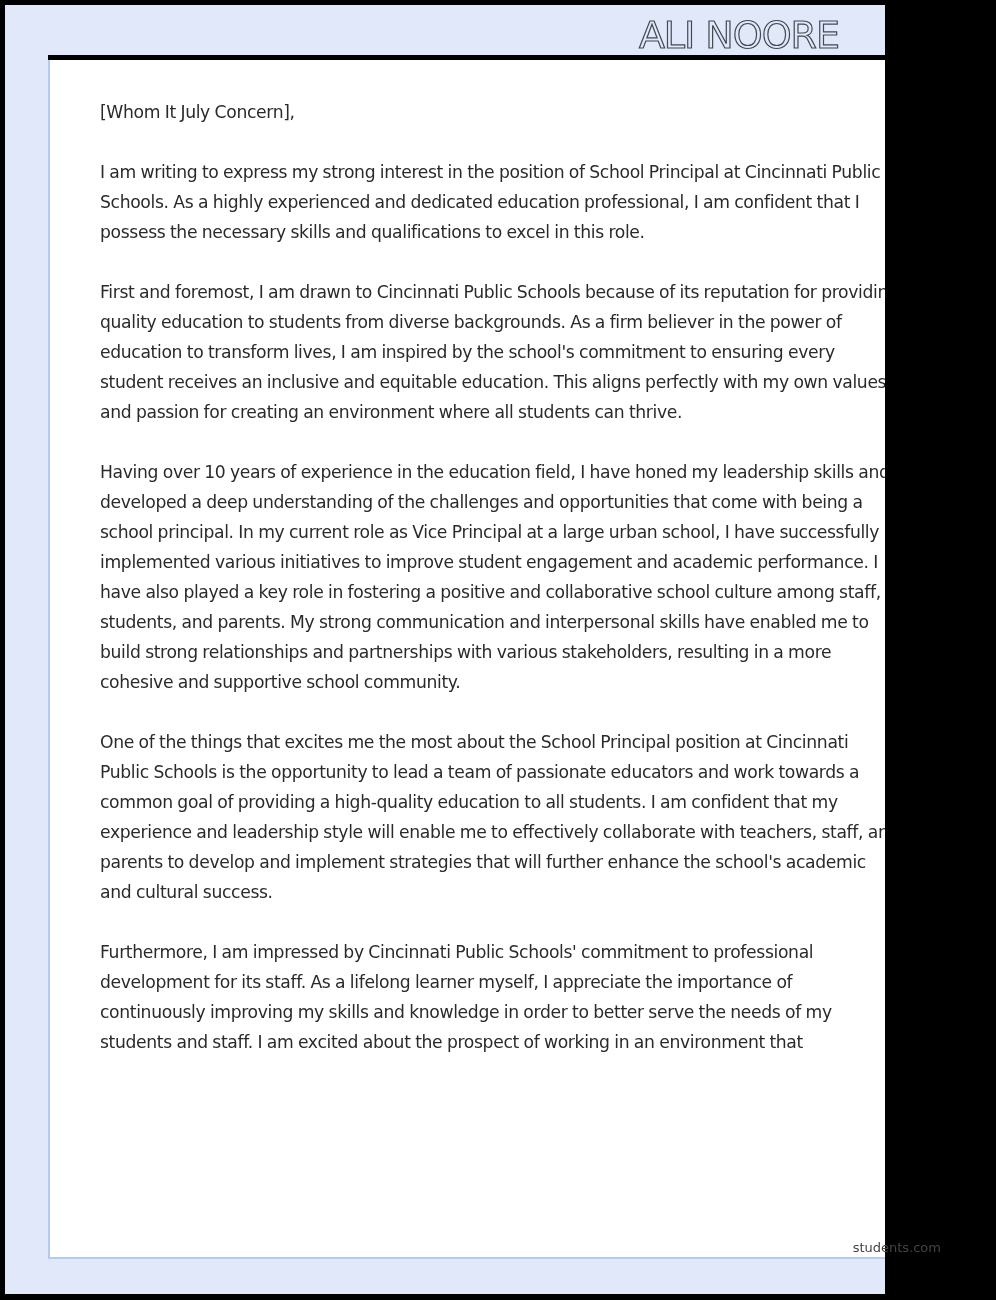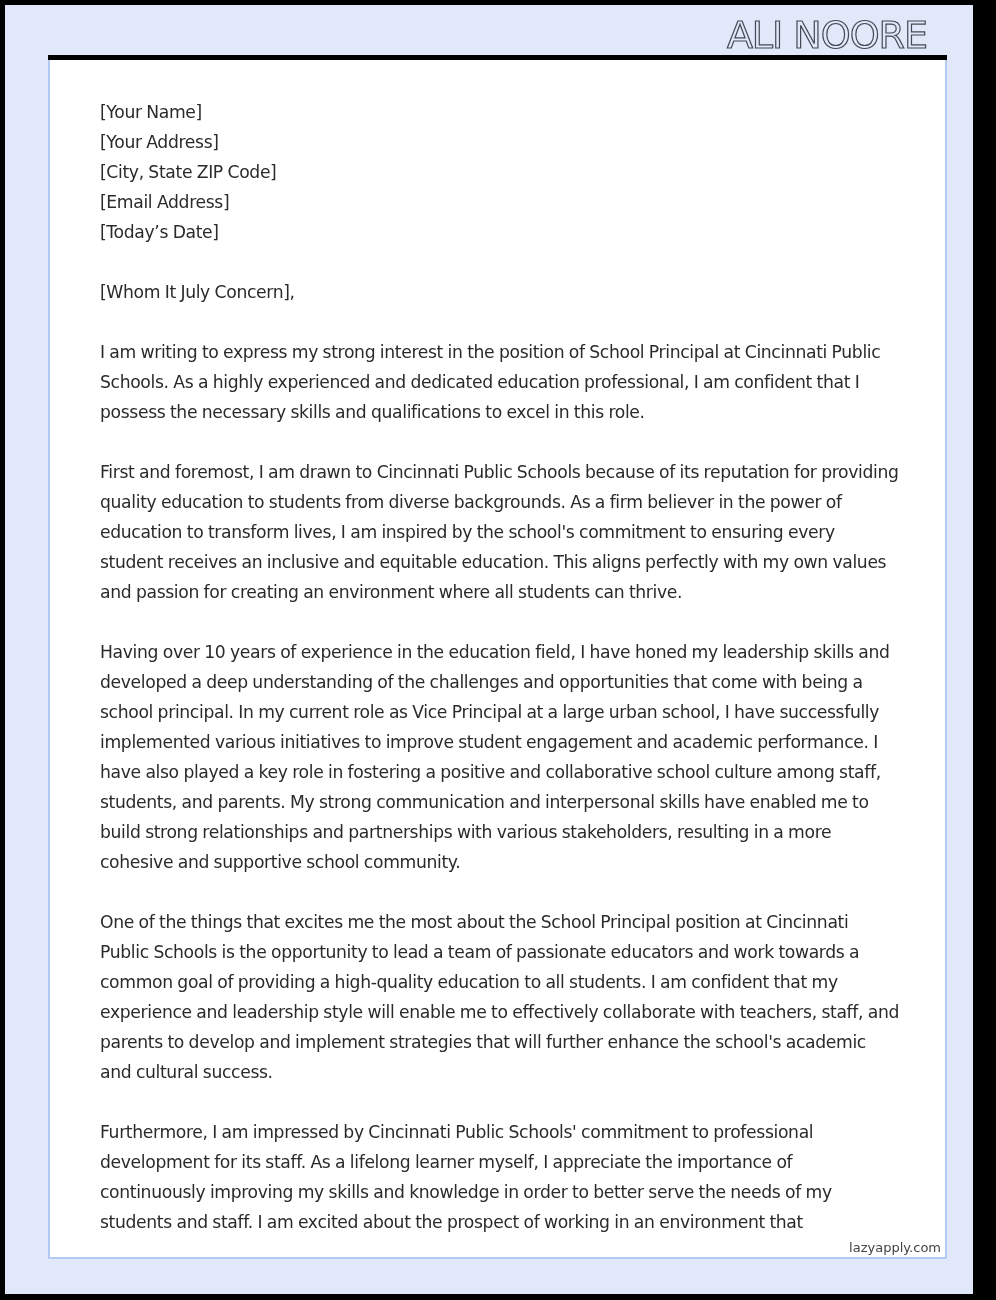--- a/index.html
+++ b/index.html
@@ -11,21 +11,21 @@
       height: 1300px;
       position: relative;
       overflow: hidden;
       background: #000000;
       font-family: "DejaVu Sans", sans-serif;
     }
     .canvas {
       position: absolute;
       left: 5px;
       top: 5px;
-      width: 968px;
+      width: 880px;
       height: 1289px;
       background: #e0e8fa;
       overflow: hidden;
     }
     .name-title {
       position: absolute;
       right: 46px;
       top: 11px;
       font-family: "DejaVu Sans", sans-serif;
       font-size: 38px;
@@ -89,29 +89,22 @@
 </head>
 <body>
 
 <div class="canvas">
   <h1 class="name-title">ALI NOORE</h1>
 
   <div class="page-topbar"></div>
   <div class="page"></div>
 
   <div class="letter">
-    <p>
-      <span class="sender-line">[Your Name]</span>
-      <span class="sender-line">[Your Address]</span>
-      <span class="sender-line">[City, State ZIP Code]</span>
-      <span class="sender-line">[Email Address]</span>
-      <span class="sender-line">[Today’s Date]</span>
-    </p>
     <p>[Whom It July Concern],</p>
     <p>I am writing to express my strong interest in the position of School Principal at Cincinnati Public Schools. As a highly experienced and dedicated education professional, I am confident that I possess the necessary skills and qualifications to excel in this role.</p>
     <p>First and foremost, I am drawn to Cincinnati Public Schools because of its reputation for providing quality education to students from diverse backgrounds. As a firm believer in the power of education to transform lives, I am inspired by the school's commitment to ensuring every student receives an inclusive and equitable education. This aligns perfectly with my own values and passion for creating an environment where all students can thrive.</p>
     <p>Having over 10 years of experience in the education field, I have honed my leadership skills and developed a deep understanding of the challenges and opportunities that come with being a school principal. In my current role as Vice Principal at a large urban school, I have successfully implemented various initiatives to improve student engagement and academic performance. I have also played a key role in fostering a positive and collaborative school culture among staff, students, and parents. My strong communication and interpersonal skills have enabled me to build strong relationships and partnerships with various stakeholders, resulting in a more cohesive and supportive school community.</p>
     <p>One of the things that excites me the most about the School Principal position at Cincinnati Public Schools is the opportunity to lead a team of passionate educators and work towards a common goal of providing a high-quality education to all students. I am confident that my experience and leadership style will enable me to effectively collaborate with teachers, staff, and parents to develop and implement strategies that will further enhance the school's academic and cultural success.</p>
     <p>Furthermore, I am impressed by Cincinnati Public Schools' commitment to professional development for its staff. As a lifelong learner myself, I appreciate the importance of continuously improving my skills and knowledge in order to better serve the needs of my students and staff. I am excited about the prospect of working in an environment that</p>
   </div>
 </div>
 
-<div class="watermark">lazyapply.com</div>
+<div class="watermark">students.com</div>
 
 </body></html>

